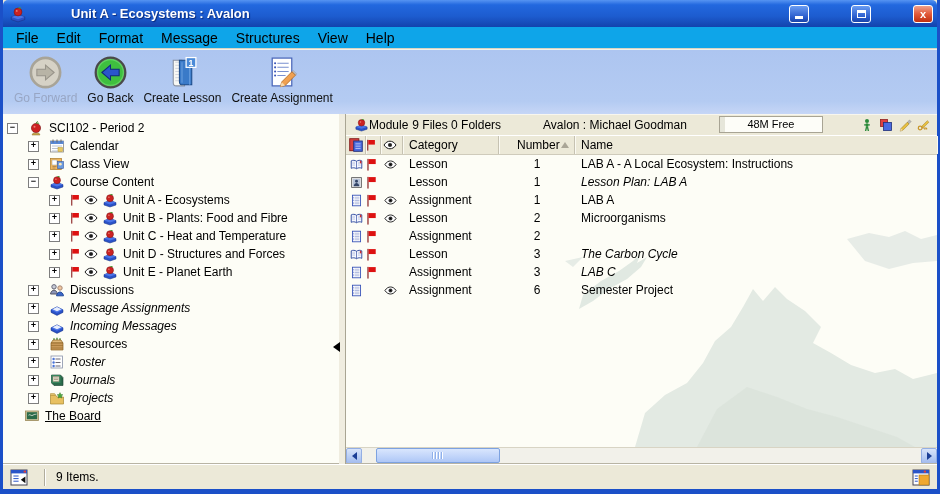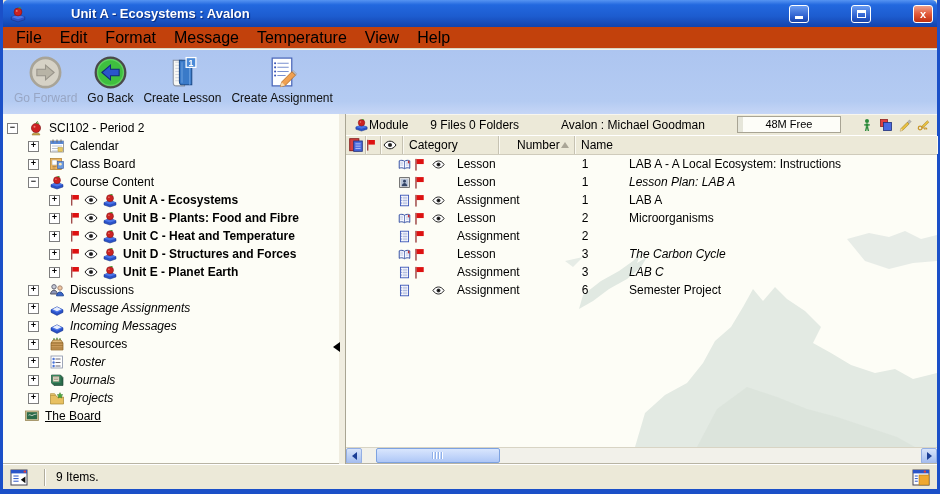--- a/index.html
+++ b/index.html
@@ -12,22 +12,22 @@
             border-radius:5px 5px 0 0;gap:39px;}
   .titlebar .ticon{width:18px;height:18px;margin-right:5px;flex:0 0 auto;}
   .titlebar .ttext{color:#fff;font-size:13px;font-weight:bold;text-shadow:1px 1px 1px #0a2a7a;white-space:nowrap;flex:1;}
   .winbtn{width:20px;height:18px;margin-left:3px;border:1px solid #fff;border-radius:3px;flex:0 0 auto;
           display:flex;align-items:center;justify-content:center;color:#fff;font-size:11px;line-height:10px;box-sizing:border-box;}
   .winbtn.min,.winbtn.max{background:linear-gradient(180deg,#6a9cf2,#2a5ccc 70%,#1a44a8);}
   .winbtn.close{background:linear-gradient(180deg,#f0a08a,#e25a3a 50%,#c03010);font-weight:bold;}
   .winbtn .glyph-min{width:8px;height:3px;background:#fff;margin-top:8px;}
   .winbtn .glyph-max{width:9px;height:8px;border:1px solid #fff;border-top:3px solid #fff;box-sizing:border-box;}
   
-  .menubar{height:21px;flex:0 0 21px;background:#c2410c;display:flex;align-items:center;padding-left:4px;
-           border-bottom:1px solid #d8d4c4;font-size:16px;color:#000;}
+  .menubar{height:21px;flex:0 0 21px;background:#0ea5e9;display:flex;align-items:center;padding-left:4px;
+           border-bottom:1px solid #d8d4c4;font-size:14px;color:#000;}
   .menu-item{padding:2px 9px;white-space:nowrap;}
   
   .toolbar{height:60px;flex:0 0 60px;background:linear-gradient(180deg,#adc5f0,#b4cbf2 80%,#c6d6f6);
            display:flex;align-items:flex-start;padding:4px 0 0 8px;border-top:1px solid #f4f2e8;}
   .tb-btn{display:flex;flex-direction:column;align-items:center;margin-right:4px;padding:1px 3px;}
   .tb-btn .tbicon{width:35px;height:35px;}
   .tb-btn .tblabel{font-size:12px;color:#101010;margin-top:1px;white-space:nowrap;}
   .tb-btn.disabled .tblabel{color:#98a6c4;}
   
   .main{flex:1;display:flex;min-height:0;background:#fdfdf6;}
@@ -36,32 +36,32 @@
   .splitter .collapse-arrow{position:absolute;left:-6px;top:228px;width:0;height:0;
       border-top:5px solid transparent;border-bottom:5px solid transparent;border-right:7px solid #000;}
   .right-panel{flex:1;display:flex;flex-direction:column;min-width:0;background:#fdfdf6;}
   
   .tree-row{height:18px;display:flex;align-items:center;font-size:12px;color:#000;white-space:nowrap;}
   .expand{width:11px;height:11px;flex:0 0 11px;border:1px solid #7e7e7e;background:#fff;box-sizing:border-box;
           display:inline-flex;align-items:center;justify-content:center;font:bold 9px/9px "Liberation Mono",monospace;
           margin-right:10px;color:#000;}
   .expand.spacer{visibility:hidden;}
   .tree-row .icon{margin-right:5px;}
-  .tree-label.bold{font-weight:bold;}
+  .tree-label.bold{font-weight:normal;}
   .tree-label.italic{font-style:italic;}
   .icon{display:inline-flex;width:16px;height:16px;flex:0 0 auto;}
   .icon svg{width:100%;height:100%;}
   .icon.flag{width:10px;height:12px;margin-right:4px;}
   .icon.eye{width:14px;height:10px;margin-right:4px;}
   
   .rp-header{height:21px;flex:0 0 21px;background:#ece9d8;display:flex;align-items:center;font-size:12px;color:#000;
              border-bottom:1px solid #fff;box-shadow:inset 0 1px 0 #f8f6ee;}
   .rp-header .icon{width:15px;height:15px;margin-left:8px;}
   .rp-title{}
-  .rp-files{margin-left:22px;}
+  .rp-files{margin-left:4px;}
   .rp-server{margin-left:42px;}
   .free-box{margin-left:32px;width:102px;height:15px;background:#fdfdf8;border:1px solid #a8a494;position:relative;
             font-size:11px;line-height:15px;text-align:center;}
   .free-box .used{position:absolute;left:0;top:0;width:5px;height:100%;background:#e6e6da;}
   .free-box .free-label{position:relative;}
   .rp-tools{margin-left:auto;margin-right:6px;display:flex;align-items:center;}
   .rp-tools .icon{width:14px;height:14px;margin-left:5px;}
   
   .col-header{height:18px;flex:0 0 18px;background:#ece9d8;display:flex;align-items:center;font-size:12px;color:#000;
               border-bottom:1px solid #cfcbbb;}
@@ -70,21 +70,21 @@
   .c-icon{width:20px;flex:0 0 20px;}
   .c-flag{width:15px;flex:0 0 15px;}
   .c-eye{width:22px;flex:0 0 22px;}
   .c-cat{width:96px;flex:0 0 96px;padding-left:6px;}
   .c-num{width:76px;flex:0 0 76px;}
   .hc.c-num{padding-left:18px;}
   .c-name{flex:1;padding-left:6px;border-right:none !important;}
   .sort-arrow{margin-left:auto;margin-right:5px;width:0;height:0;border-left:4px solid transparent;
               border-right:4px solid transparent;border-bottom:6px solid #aaa697;}
   
-  .file-list{flex:1;position:relative;overflow:hidden;background:#fdfdf6;padding-left:48px;}
+  .file-list{flex:1;position:relative;overflow:hidden;background:#fdfdf6;}
   .watermark{position:absolute;right:0;bottom:0;pointer-events:none;}
   .t-row{height:18px;display:flex;align-items:center;font-size:12px;color:#000;position:relative;}
   .t-row .tc{height:100%;display:flex;align-items:center;box-sizing:border-box;}
   .tc.c-icon,.tc.c-flag,.tc.c-eye,.tc.c-num{justify-content:center;}
   .tc .icon{width:13px;height:13px;}
   .tc.c-cat{padding-left:6px;}
   .tc.c-name{padding-left:6px;white-space:nowrap;}
   .tc.c-name.italic{font-style:italic;}
   
   .hscroll{height:16px;flex:0 0 16px;display:flex;background:#f2f1ea;border-top:1px solid #d8d4c4;}
@@ -130,21 +130,21 @@
     <span class="winbtn close">
         <span>x</span>
       </span>
   </div>
 
   <div class="menubar" id="menubar">
       <span class="menu-item">File</span>
       <span class="menu-item">Edit</span>
       <span class="menu-item">Format</span>
       <span class="menu-item">Message</span>
-      <span class="menu-item">Temperature</span>
+      <span class="menu-item">Structures</span>
       <span class="menu-item">View</span>
       <span class="menu-item">Help</span>
     </div>
 
   <div class="toolbar" id="toolbar">
       <div class="tb-btn disabled">
         <span class="icon tbicon">
           <svg viewBox="0 0 34 34">
             <circle cx="17" cy="17" r="14.2" fill="#d6d2c6" stroke="#a8a498" stroke-width="2.6"></circle>
             <path d="M25.4 17l-8.4-7.2v4H8.6v6.4H17v4z" fill="#b8b4a6" stroke="#98948a" stroke-width="1"></path>
@@ -225,21 +225,21 @@
           <span class="expand">+</span>
           <span class="icon">
             <svg viewBox="0 0 16 16">
               <rect x="1.5" y="2.5" width="11" height="11" fill="#f4b85a" stroke="#a87828" stroke-width=".7"></rect>
               <rect x="3" y="4" width="5" height="5" fill="#fff" stroke="#999" stroke-width=".5"></rect>
               <rect x="8.5" y="5.5" width="6" height="7" fill="#6a9ae0" stroke="#3a5aa0" stroke-width=".6"></rect>
               <circle cx="11.3" cy="8.2" r="1.4" fill="#fde8b8"></circle>
               <path d="M3.5 10.5h4M3.5 12h3" stroke="#997755" stroke-width=".7"></path>
             </svg>
           </span>
-          <span class="tree-label">Class Board</span>
+          <span class="tree-label">Class View</span>
         </div>
         <div class="tree-row" style="padding-left: 25px;">
           <span class="expand">−</span>
           <span class="icon">
             <svg viewBox="0 0 16 16">
               <path d="M2 10.6l6-2 6 2v2.4l-6 2-6-2z" fill="#2a52c8" stroke="#16307e" stroke-width=".5"></path>
               <path d="M2 10.6l6-2 6 2-6 2z" fill="#4a74e8"></path>
               <circle cx="8" cy="6.2" r="3.5" fill="#cc2222" stroke="#7a1010" stroke-width=".5"></circle>
               <path d="M8.1 2.6c1.1-.9 2.3-.5 2.9.1-1 .7-2.2.6-2.9-.1z" fill="#4d9a34"></path>
               <circle cx="6.9" cy="5.3" r=".8" fill="#f09a8a" opacity=".8"></circle>

